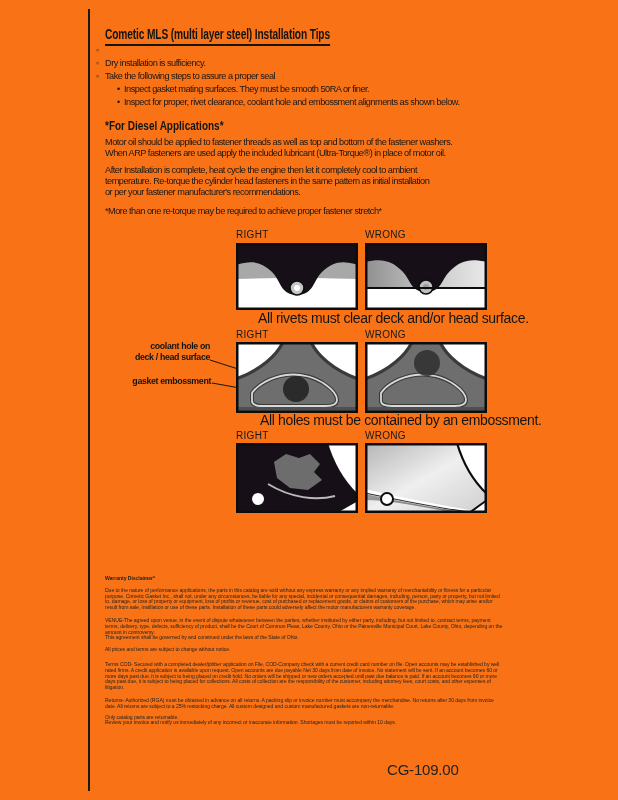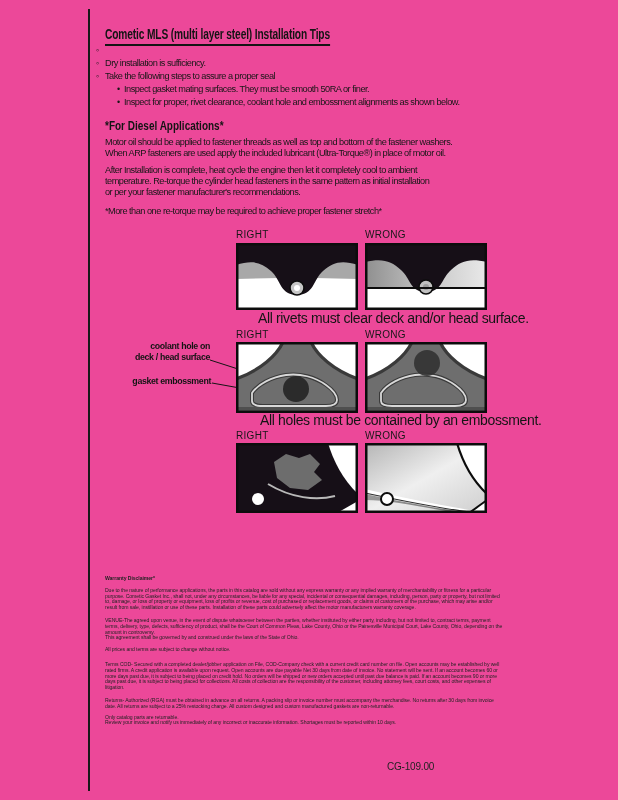--- a/index.html
+++ b/index.html
@@ -1,17 +1,17 @@
 <!DOCTYPE html>
 <html><head>
 <meta charset="utf-8">
 <style>
   html,body{margin:0;padding:0;background:#ffffff;}
   .page{
-    position:relative;width:618px;height:800px;background:#ec4899;overflow:hidden;
+    position:relative;width:618px;height:800px;background:#f97316;overflow:hidden;
     font-family:"Liberation Sans","DejaVu Sans",sans-serif;color:#1b1b1b;
   }
   .abs{position:absolute;}
   .edge-line{left:88px;top:9px;width:1.5px;height:782px;background:#191919;}
   .title{
     left:105px;top:25px;font-size:15px;font-weight:bold;letter-spacing:-0.2px;
     transform:scaleX(0.68);transform-origin:left top;white-space:nowrap;
     border-bottom:2px solid #141414;padding-bottom:2px;color:#141414;
   }
   .bullets{left:96px;top:44px;width:470px;font-size:9.2px;letter-spacing:-0.5px;color:#161616;}
@@ -32,21 +32,21 @@
   .dbox svg{display:block;}
   .caption{font-size:14px;letter-spacing:-0.35px;line-height:10.5px;white-space:pre-line;color:#141414;margin-left:20px;}
   .ann{font-size:8.8px;letter-spacing:-0.35px;line-height:10.5px;text-align:right;white-space:pre-line;color:#141414;font-weight:bold;}
   .legal{left:105px;top:576px;width:400px;font-size:5.1px;letter-spacing:-0.06px;line-height:5.8px;color:#232323;}
   .legal .lh{font-weight:bold;margin:0 0 6px;}
   .legal p{margin:0;white-space:pre-line;}
   .mb6{margin-bottom:6px !important;}
   .mb7{margin-bottom:7px !important;}
   .mb9{margin-bottom:9px !important;}
   .mb5{margin-bottom:5px !important;}
-  .doc-code{left:387px;top:761px;font-size:10px;letter-spacing:-0.2px;color:#222;white-space:nowrap;}
+  .doc-code{left:387px;top:761px;font-size:15px;letter-spacing:-0.2px;color:#222;white-space:nowrap;}
 </style>
 </head>
 <body>
 
 <div class="page">
 
   <div class="abs edge-line"></div>
 
   <div class="abs title">Cometic MLS (multi layer steel) Installation Tips</div>
 

